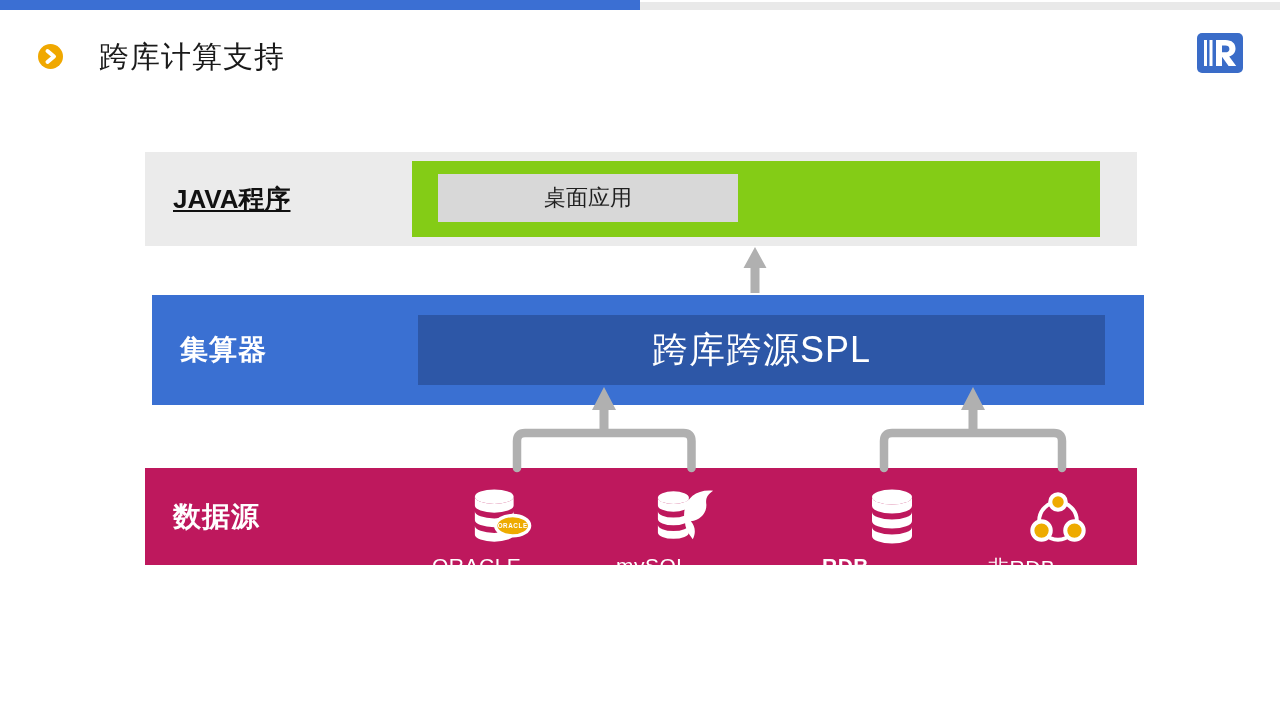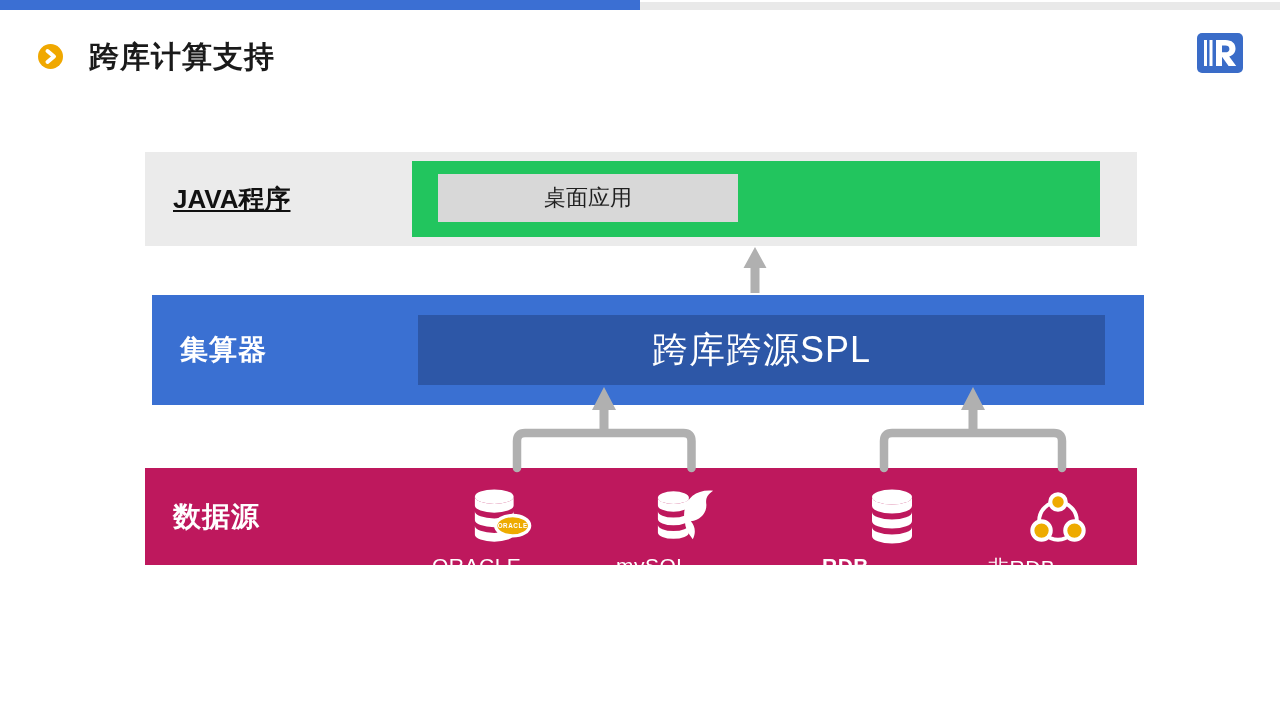--- a/index.html
+++ b/index.html
@@ -8,36 +8,36 @@
     background:#ffffff;
     font-family:"Liberation Sans","DejaVu Sans",sans-serif;
   }
   
   .topbar-blue{position:absolute;left:0;top:0;width:640px;height:10px;background:#3B6FD3;}
   .topbar-gray{position:absolute;left:640px;top:2px;width:640px;height:8px;background:#E9E9E9;}
 
   
   .bullet{position:absolute;left:38px;top:44px;width:25px;height:25px;border-radius:50%;
     background:#F0A800;display:flex;align-items:center;justify-content:center;}
-  .page-title{position:absolute;left:89px;top:38px;margin:0;font-size:30px;line-height:38px;
-    font-weight:700;color:#1A1A1A;letter-spacing:1px;}
+  .page-title{position:absolute;left:99px;top:38px;margin:0;font-size:30px;line-height:38px;
+    font-weight:400;color:#1A1A1A;letter-spacing:1px;}
   .logo{position:absolute;left:1197px;top:33px;width:46px;height:40px;}
 
   
   .band{position:absolute;left:145px;width:992px;}
   .band-java{top:152px;height:94px;background:#EBEBEB;}
   .band-esproc{top:295px;height:110px;background:#3A70D2;margin-left:7px;}
   .band-data{top:468px;height:97px;background:#be185d;}
 
   .band-label{position:absolute;left:28px;top:0;height:100%;display:flex;align-items:center;
     font-weight:bold;}
   .band-java .band-label{font-size:26px;color:#111111;text-decoration:underline;}
   .band-esproc .band-label,.band-data .band-label{font-size:28px;color:#ffffff;letter-spacing:1px;}
 
-  .java-inner{position:absolute;left:267px;top:9px;width:688px;height:76px;background:#22c55e;font-family:Liberation Mono, monospace;}
+  .java-inner{position:absolute;left:267px;top:9px;width:688px;height:76px;background:#84cc16;font-family:Liberation Mono, monospace;}
   .app-box{position:absolute;top:13px;width:300px;height:48px;background:#D8D8D8;
     display:flex;align-items:center;justify-content:center;font-size:22px;color:#1F1F1F;}
   .app-box.first{left:26px;}
   .app-box.second{left:366px;}
 
   .spl-box{position:absolute;left:266px;top:20px;width:687px;height:70px;background:#2D57A7;
     display:flex;align-items:center;justify-content:center;font-size:36px;color:#ffffff;
     letter-spacing:1px;}
 
   

